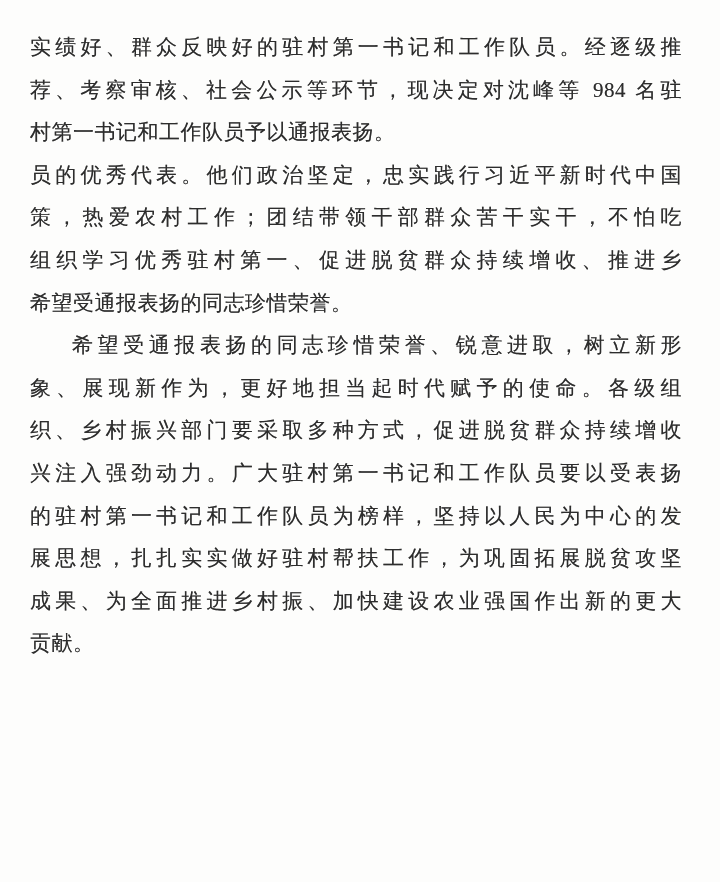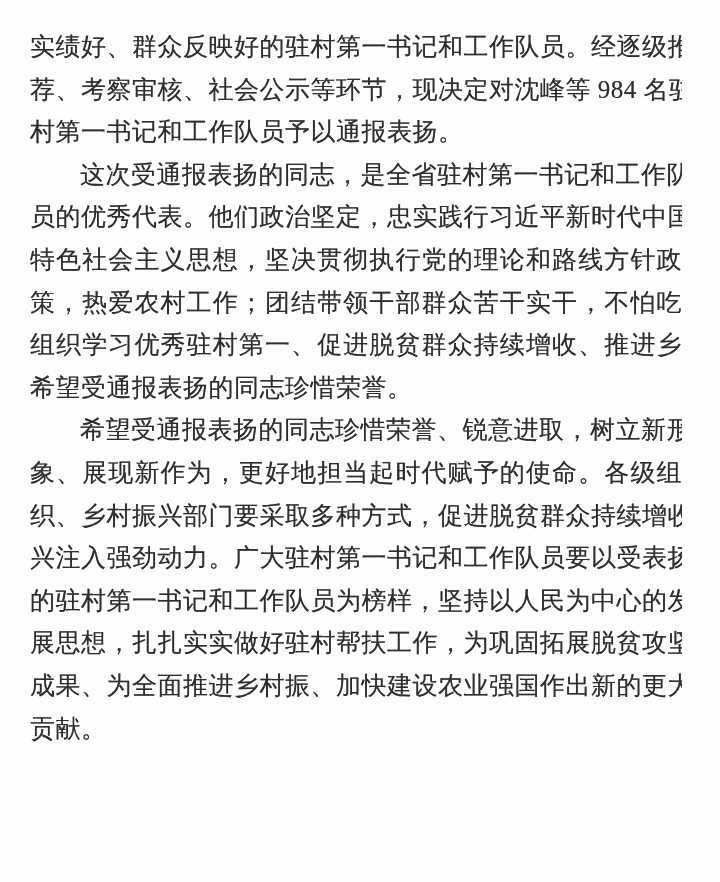--- a/index.html
+++ b/index.html
@@ -16,21 +16,21 @@
     overflow: hidden;
     box-sizing: border-box;
   }
   .textblock {
     position: absolute;
     top: 26px;
     left: 30px;
     width: 652px;
   }
   .line {
-    font-size: 25px;
+    font-size: 21px;
     line-height: 42.6px;
     height: 42.6px;
     color: #2d2d2d;
     letter-spacing: 0.5px;
     text-align: justify;
     text-align-last: justify;
     text-justify: inter-character;
     overflow: hidden;
     white-space: nowrap;
     
@@ -48,23 +48,21 @@
 </head>
 <body>
 
 <div class="page">
   <div class="textblock">
 
     <div class="line">实绩好、群众反映好的驻村第一书记和工作队员。经逐级推</div>
     <div class="line">荐、考察审核、社会公示等环节，现决定对沈峰等 984 名驻</div>
     <div class="line para-end">村第一书记和工作队员予以通报表扬。</div>
 
-    <div class="line indent">这次受通报表扬的同志，是全省驻村第一书记和工作队</div>
     <div class="line">员的优秀代表。他们政治坚定，忠实践行习近平新时代中国</div>
-    <div class="line">特色社会主义思想，坚决贯彻执行党的理论和路线方针政</div>
     <div class="line">策，热爱农村工作；团结带领干部群众苦干实干，不怕吃</div>
     <div class="line">组织学习优秀驻村第一、促进脱贫群众持续增收、推进乡</div>
     <div class="line para-end">希望受通报表扬的同志珍惜荣誉。</div>
 
     <div class="line indent">希望受通报表扬的同志珍惜荣誉、锐意进取，树立新形</div>
     <div class="line">象、展现新作为，更好地担当起时代赋予的使命。各级组</div>
     <div class="line">织、乡村振兴部门要采取多种方式，促进脱贫群众持续增收</div>
     <div class="line">兴注入强劲动力。广大驻村第一书记和工作队员要以受表扬</div>
     <div class="line">的驻村第一书记和工作队员为榜样，坚持以人民为中心的发</div>
     <div class="line">展思想，扎扎实实做好驻村帮扶工作，为巩固拓展脱贫攻坚</div>

